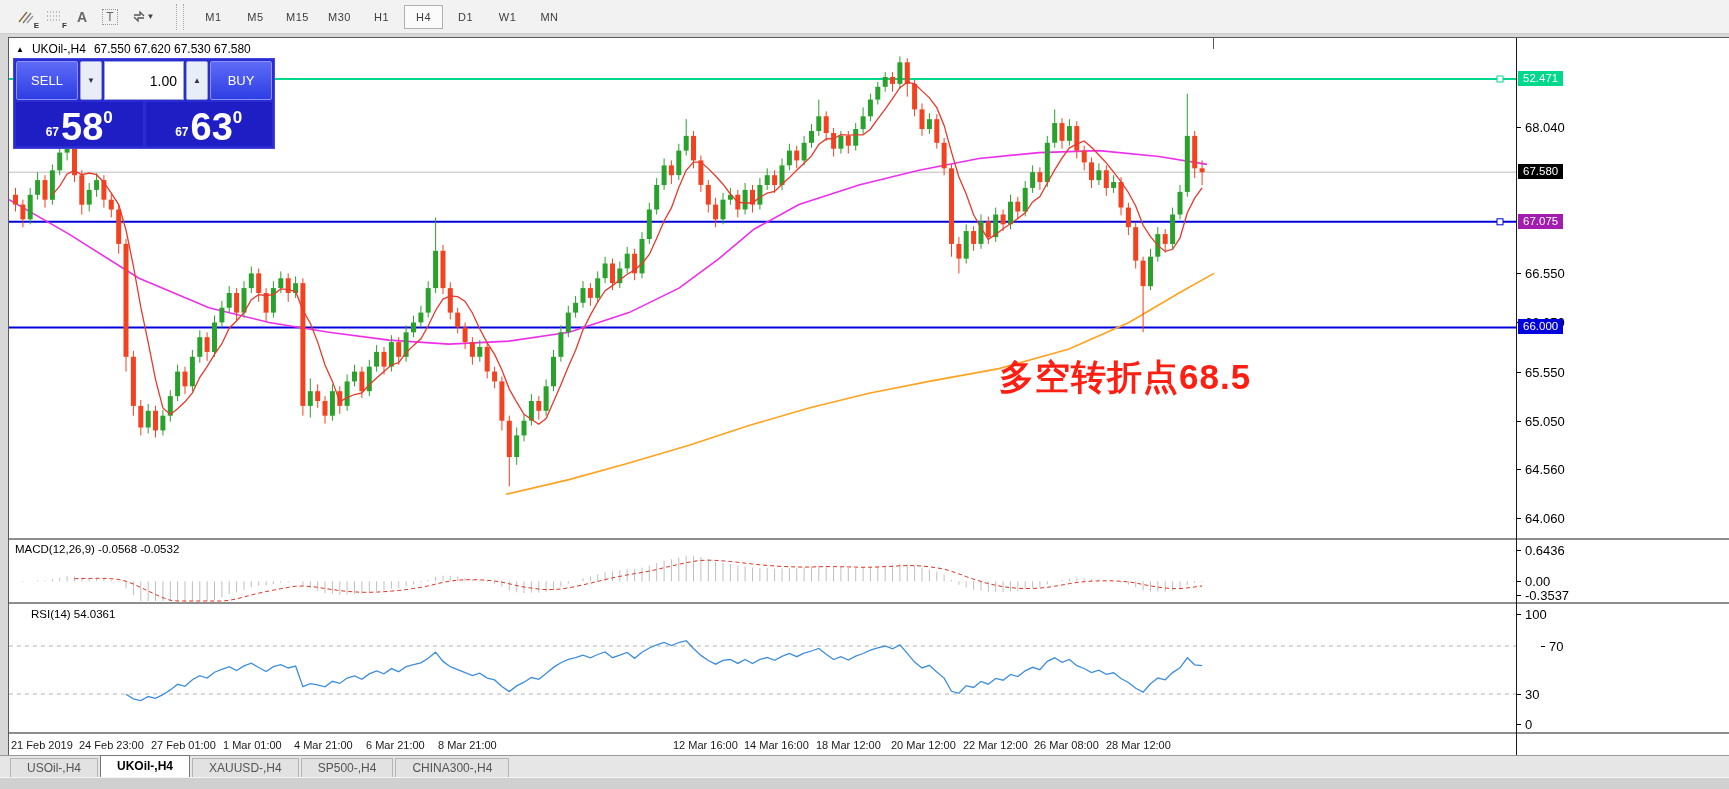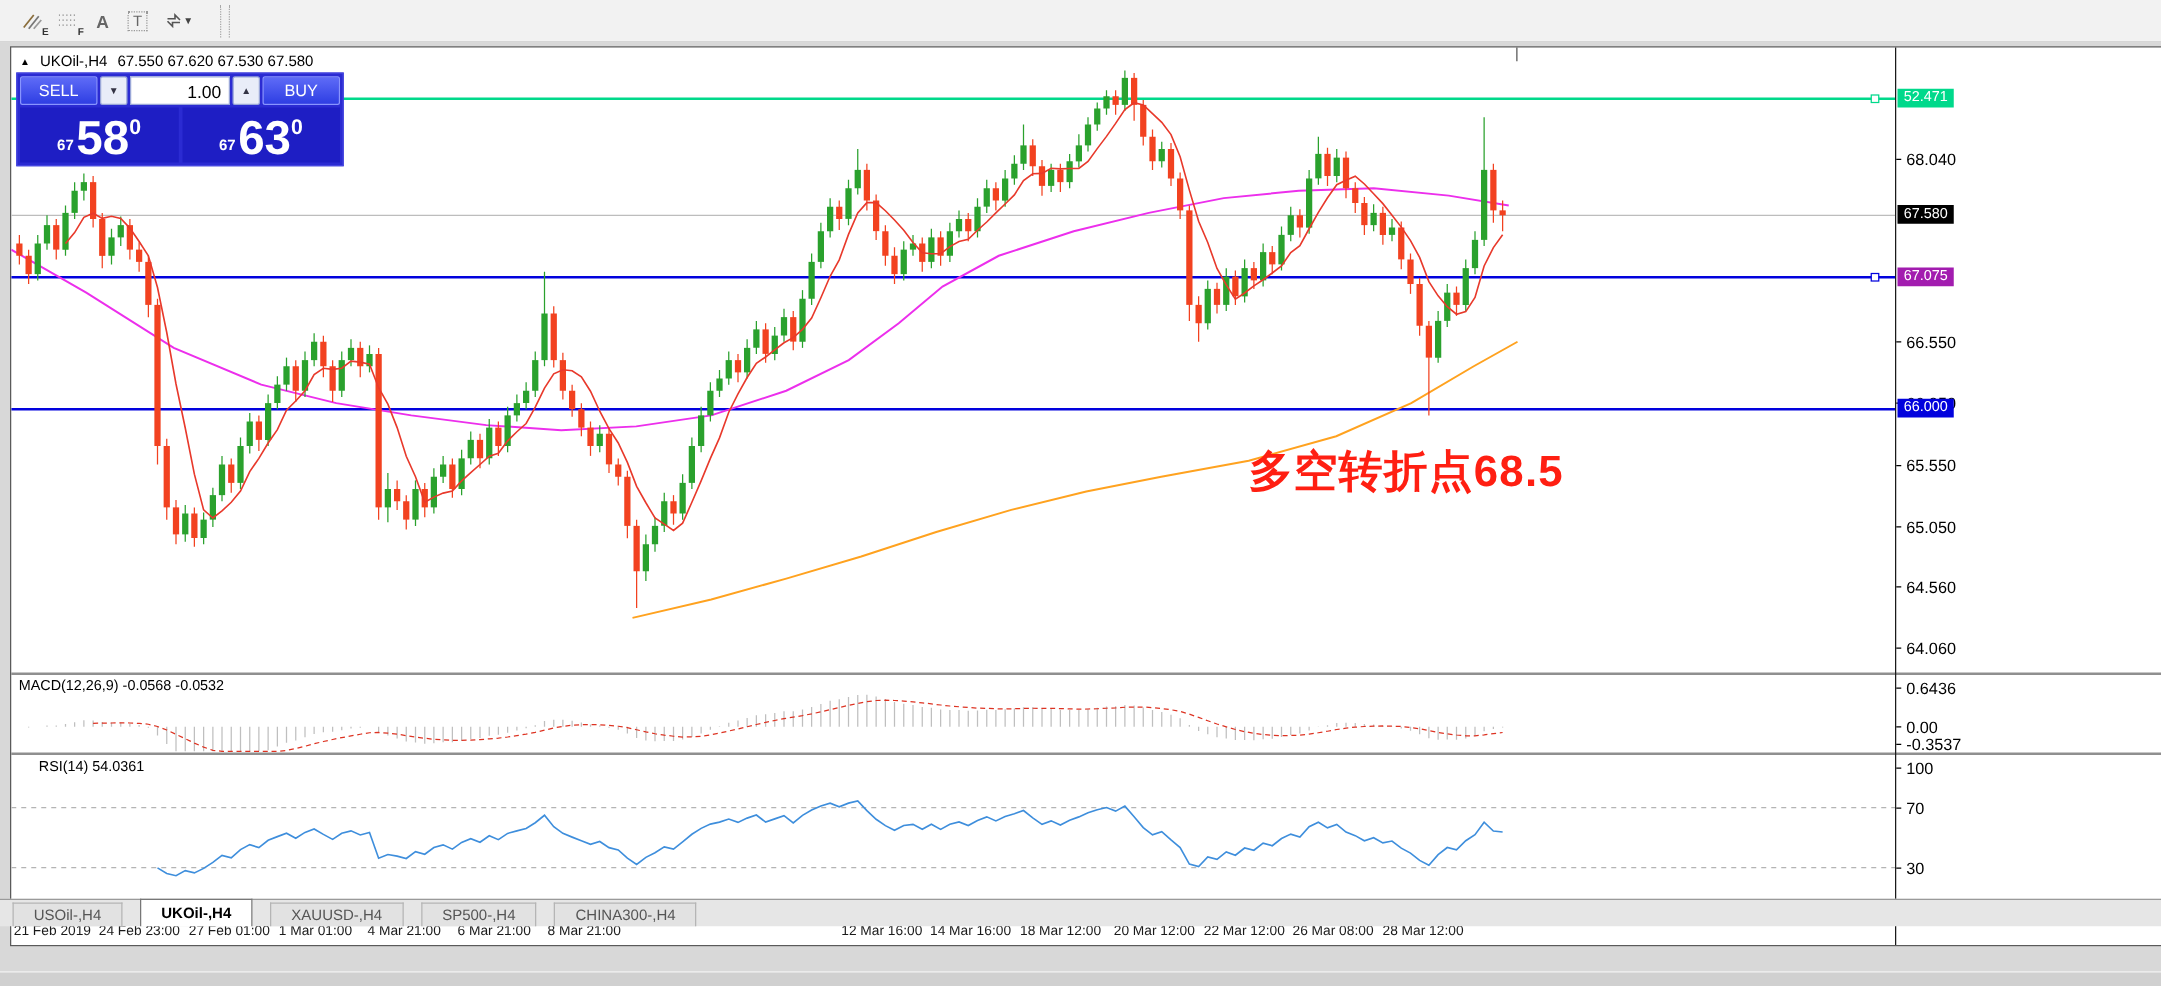--- a/index.html
+++ b/index.html
@@ -31,41 +31,41 @@
   .ax-badge{position:absolute;left:1px;padding:1px 5px 2px 5px;font-size:11.5px;color:#fff;white-space:nowrap;}
   .chart-title{position:absolute;left:7px;top:4px;font-size:12px;color:#000;display:flex;gap:8px;align-items:center;}
   .chart-title .tri{font-size:8px;}
   .ind-label{position:absolute;left:6px;font-size:11.5px;color:#000;}
   #macd-label{top:505px;}
   #rsi-label{top:570px;padding-left:16px;}
   .shift-marker{position:absolute;left:1204px;top:0;width:1px;height:11px;background:#555;}
   
   .trade-panel{position:absolute;left:4px;top:20px;width:256px;background:#2b2bd2;
                border:1px solid #4646e0;padding:2px;}
-  .tp-row{display:flex;height:23px;gap:2px;align-items:stretch;}
+  .tp-row{display:flex;height:39px;gap:2px;align-items:stretch;}
   .tp-btn{flex:0 0 62px;background:linear-gradient(#5e6bf7,#2e3ee3);border:1px solid #8895ff;
           color:#fff;font-size:13px;font-family:"Liberation Sans",sans-serif;border-radius:2px;padding:0;}
   .tp-spin{flex:0 0 20px;background:#e9edf8;border:1px solid #9aa7d8;color:#334;
            display:flex;align-items:center;justify-content:center;font-size:8px;border-radius:2px;}
   .tp-vol{flex:1;border:1px solid #9aa7d8;font-size:14px;text-align:right;padding:0 6px;
           font-family:"Liberation Sans",sans-serif;min-width:0;}
   .tp-prices{display:flex;gap:3px;margin-top:2px;height:44px;}
   .tp-price{flex:1;background:#1e1ec4;color:#fff;display:flex;align-items:flex-end;
             justify-content:center;padding-bottom:3px;}
   .tp-price .prefix{font-size:12px;font-weight:bold;margin:0 2px 4px 0;}
   .tp-price .big{font-size:38px;font-weight:bold;line-height:0.85;}
   .tp-price .sup{font-size:17px;font-weight:bold;align-self:flex-start;margin-top:6px;}
   
   .annotation{position:absolute;left:990px;top:316px;font-size:35px;font-weight:bold;letter-spacing:1px;}
   
   .time-axis{position:absolute;left:0;top:696px;width:1507px;height:22px;}
   .time-label{position:absolute;top:5px;font-size:11px;color:#1a1a1a;white-space:nowrap;}
   
-  .tab-bar{position:absolute;left:0;top:719px;width:1729px;height:22px;background:#e6e6e6;
-           border-top:1px solid #9a9a9a;display:flex;align-items:flex-end;padding-left:10px;box-sizing:border-box;gap:12px;}
+  .tab-bar{position:absolute;left:0;top:755px;width:1729px;height:22px;background:#e6e6e6;
+           border-top:1px solid #9a9a9a;display:flex;align-items:flex-end;padding-left:10px;box-sizing:border-box;}
   .tab{height:18px;line-height:18px;padding:0 16px;font-size:12px;color:#555;background:#e2e2e2;
        border:1px solid #b5b5b5;border-bottom:none;margin-right:2px;white-space:nowrap;}
   .tab.active{background:#fff;color:#000;font-weight:bold;height:21px;line-height:21px;border-color:#777;}
   .status-strip{position:absolute;left:0;top:777px;width:1729px;height:12px;background:#d0d0d0;
                 border-top:1px solid #f4f4f4;}
 </style>
 </head>
 <body>
 
 <div id="app">
@@ -94,20 +94,31 @@
       <span style="font-size:12px;color:#666;border:1px dotted #999;padding:0 3px">T</span>
     </div>
     <div class="tool-btn" style="width:38px">
       <svg width="14" height="13" viewBox="0 0 14 13">
         <path d="M2 5 L8 5 L8 2 L12 6" fill="none" stroke="#555" stroke-width="1.3"></path>
         <path d="M12 8 L6 8 L6 11 L2 7" fill="none" stroke="#555" stroke-width="1.3"></path>
       </svg>
       <span class="dd-caret">▼</span>
     </div>
     <div class="grip"></div>
+    <div style="display:flex;gap:3px" id="tf-group">
+        <div class="tf-btn">M1</div>
+        <div class="tf-btn">M5</div>
+        <div class="tf-btn">M15</div>
+        <div class="tf-btn">M30</div>
+        <div class="tf-btn">H1</div>
+        <div class="tf-btn active">H4</div>
+        <div class="tf-btn">D1</div>
+        <div class="tf-btn">W1</div>
+        <div class="tf-btn">MN</div>
+      </div>
   </div>
 
   <div class="chart-window">
     <svg id="main-svg" width="1507" height="500">
         <line x1="0" x2="1507" y1="41.0" y2="41.0" stroke="#00d98b" stroke-width="2"></line>
         <line x1="0" x2="1507" y1="134.2" y2="134.2" stroke="#bdbdbd" stroke-width="1"></line>
         <line x1="0" x2="1507" y1="183.8" y2="183.8" stroke="#0202dd" stroke-width="2"></line>
         <line x1="0" x2="1507" y1="289.4" y2="289.4" stroke="#0202dd" stroke-width="2"></line>
         <path d="M497 456.3 L560 441.6 L620 424.9 L680 407.2 L740 387.6 L800 369.9 L860 355.2 L920 343.4 L990 330.6 L1060 311.0 L1120 284.5 L1170 255.0 L1205 235.4" stroke="#ffa21f" fill="none" stroke-width="1.6"></path>
         <path d="M0 161.7 L60 196.1 L130 240.3 L200 269.7 L260 284.5 L320 294.3 L380 302.1 L440 306.1 L500 303.1 L560 294.3 L620 274.6 L670 250.1 L710 220.6 L745 191.2 L790 166.6 L850 147.0 L910 132.3 L970 120.5 L1030 114.6 L1090 112.6 L1150 118.5 L1198 126.4" stroke="#ec2fec" fill="none" stroke-width="1.6"></path>
@@ -623,21 +634,21 @@
         <div class="ax-tick" style="top: 424px;">64.560</div>
         <div class="ax-tick" style="top: 473px;">64.060</div>
         <div class="ax-badge" style="top: 33px; background: rgb(0, 217, 139);">52.471</div>
         <div class="ax-badge" style="top: 126px; background: rgb(0, 0, 0);">67.580</div>
         <div class="ax-badge" style="top: 176px; background: #a21caf;">67.075</div>
         <div class="ax-badge" style="top: 281px; background: rgb(2, 2, 221);">66.000</div>
         <div class="ax-tick" style="top: 505px;">0.6436</div>
         <div class="ax-tick" style="top: 536px;">0.00</div>
         <div class="ax-tick" style="top: 550px;">-0.3537</div>
         <div class="ax-tick" style="top: 569px;">100</div>
-        <div class="ax-tick" style="top: 601px;">70</div>
+        <div class="ax-tick" style="top: 601px; margin-left: 24px;">70</div>
         <div class="ax-tick" style="top: 649px;">30</div>
         <div class="ax-tick" style="top: 679px;">0</div>
       </div>
 
     <div class="chart-title">
       <span class="tri">▲</span>
       <span>UKOil-,H4</span>
       <span>67.550 67.620 67.530 67.580</span>
     </div>
 

